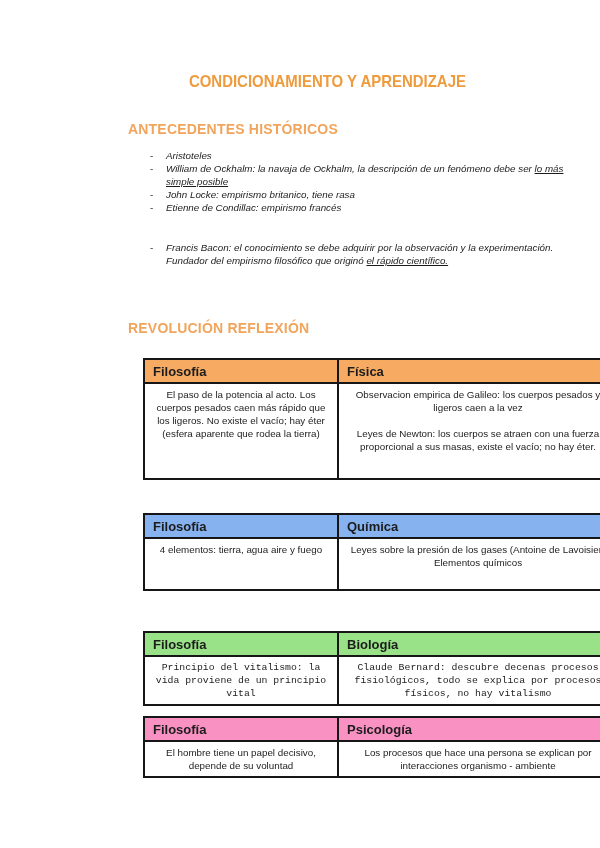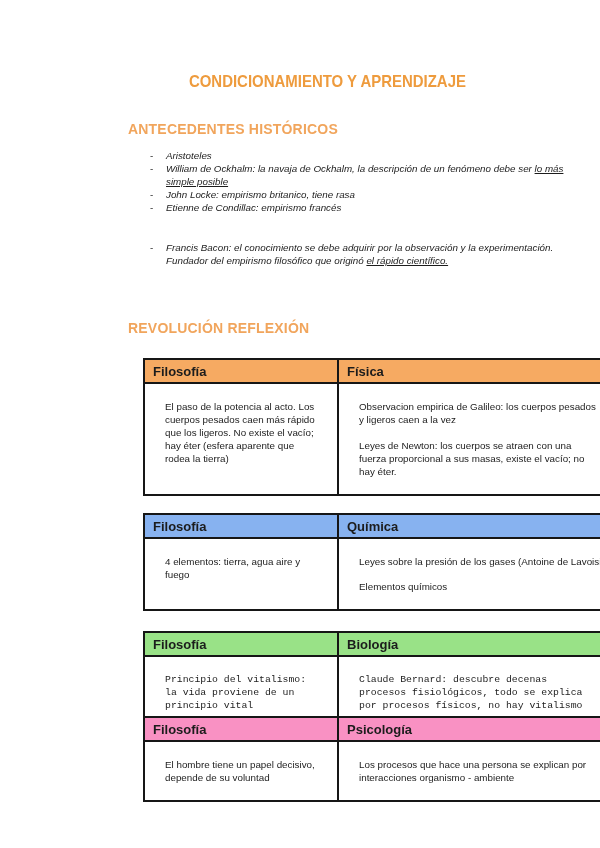--- a/index.html
+++ b/index.html
@@ -68,21 +68,21 @@
     text-align: left;
     padding: 4px 8px;
   }
   .tbl th { font-weight: bold; font-size: 13px; height: 13px; padding-top: 4px; padding-bottom: 3px; }
   .tbl col.c1 { width: 194px; }
   .tbl td { line-height: 13px; }
   .t1 td { height: 86px; }
   .t2 td { height: 42px; }
   .t3 td { height: 28px; font-family: Liberation Mono, monospace; }
   .t4 td { height: 26px; }
-  .cellp { margin: 12px; }
+  .cellp { margin: 0; text-align: center; }
   .cellp.gap { margin-top: 13px; }
   .cellp.nowrap { white-space: nowrap; }
 </style>
 </head>
 <body>
 
 <div class="doc">
 
   <div class="title">
     <span class="squeeze">CONDICIONAMIENTO Y APRENDIZAJE</span>

